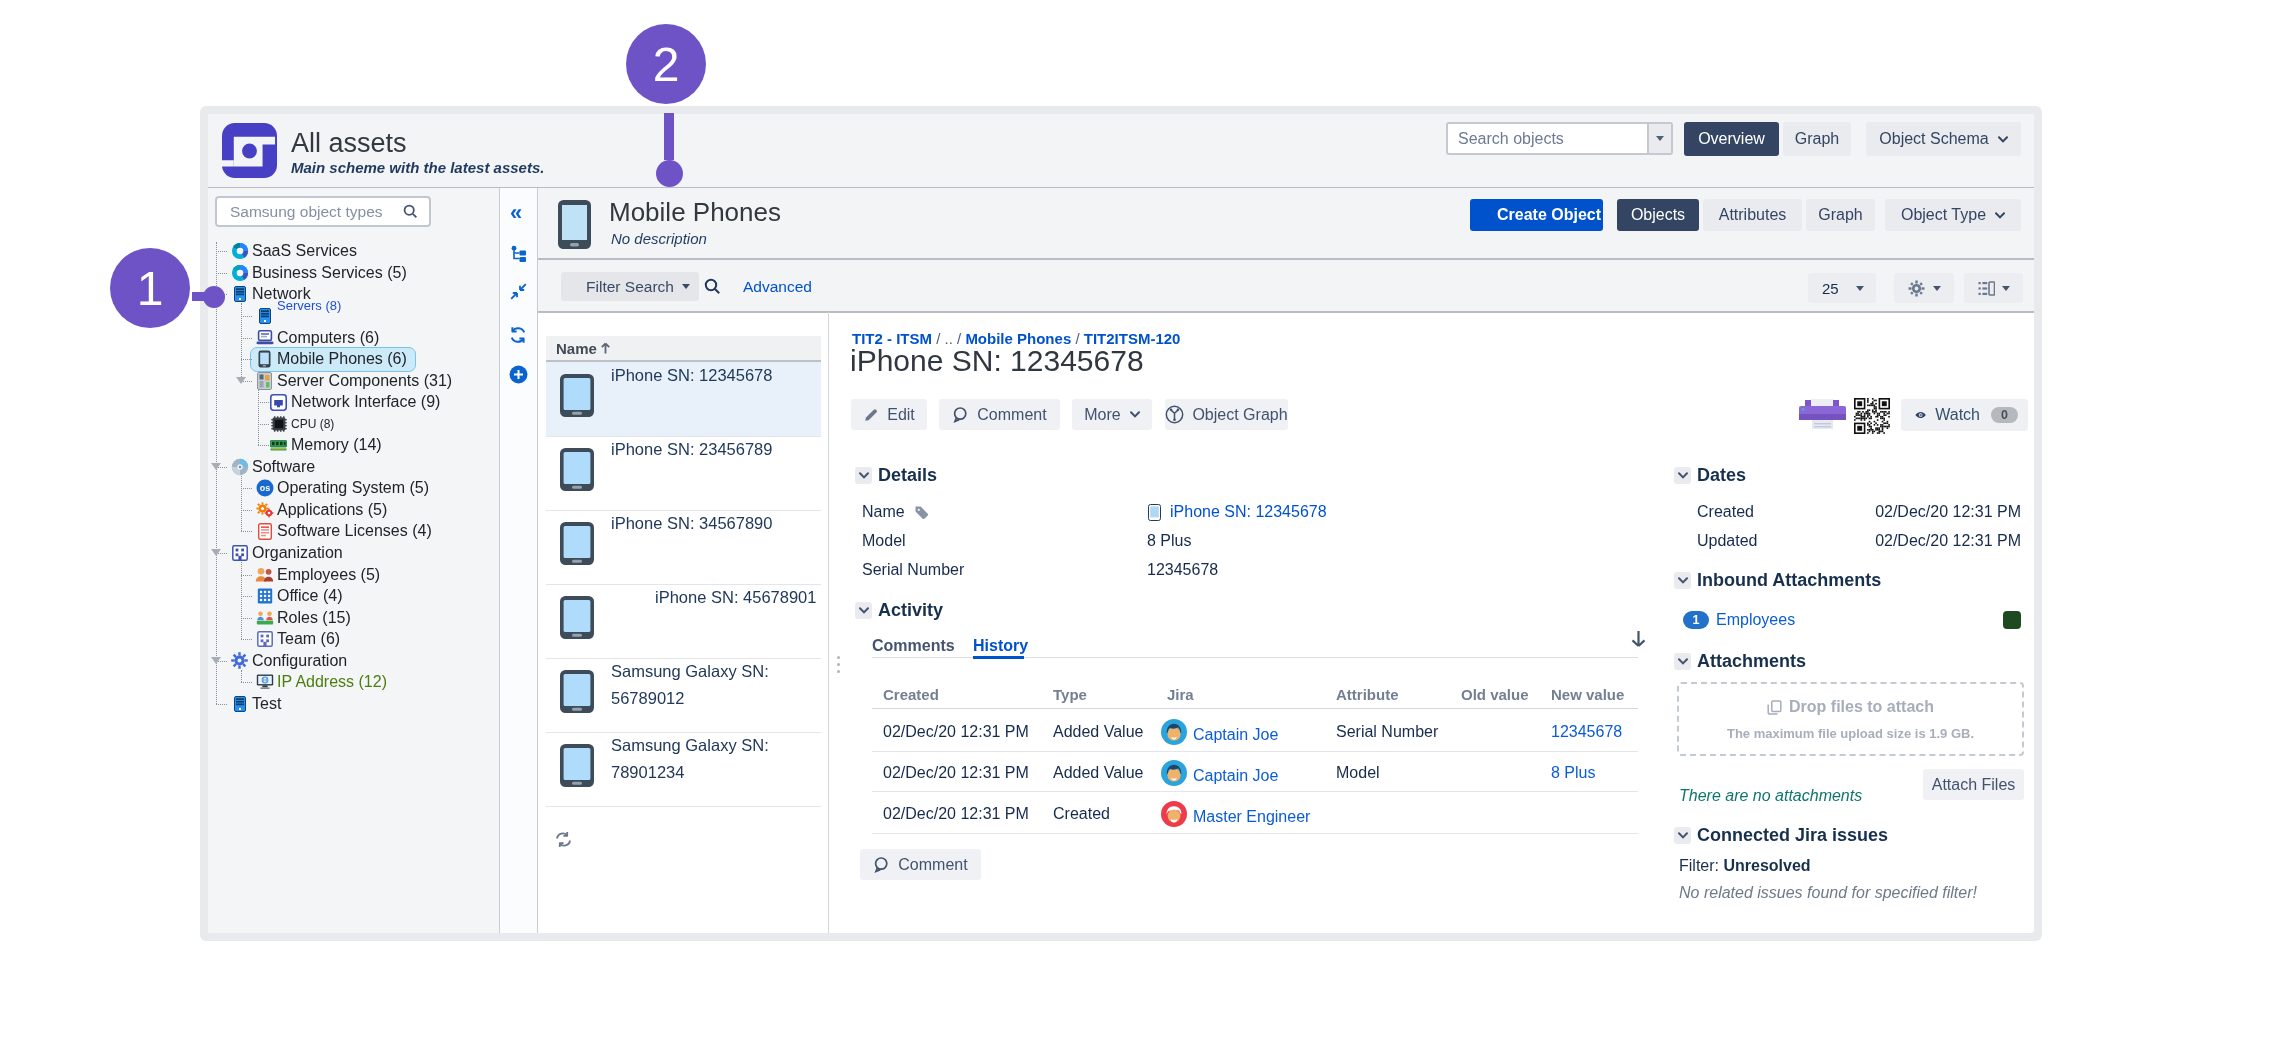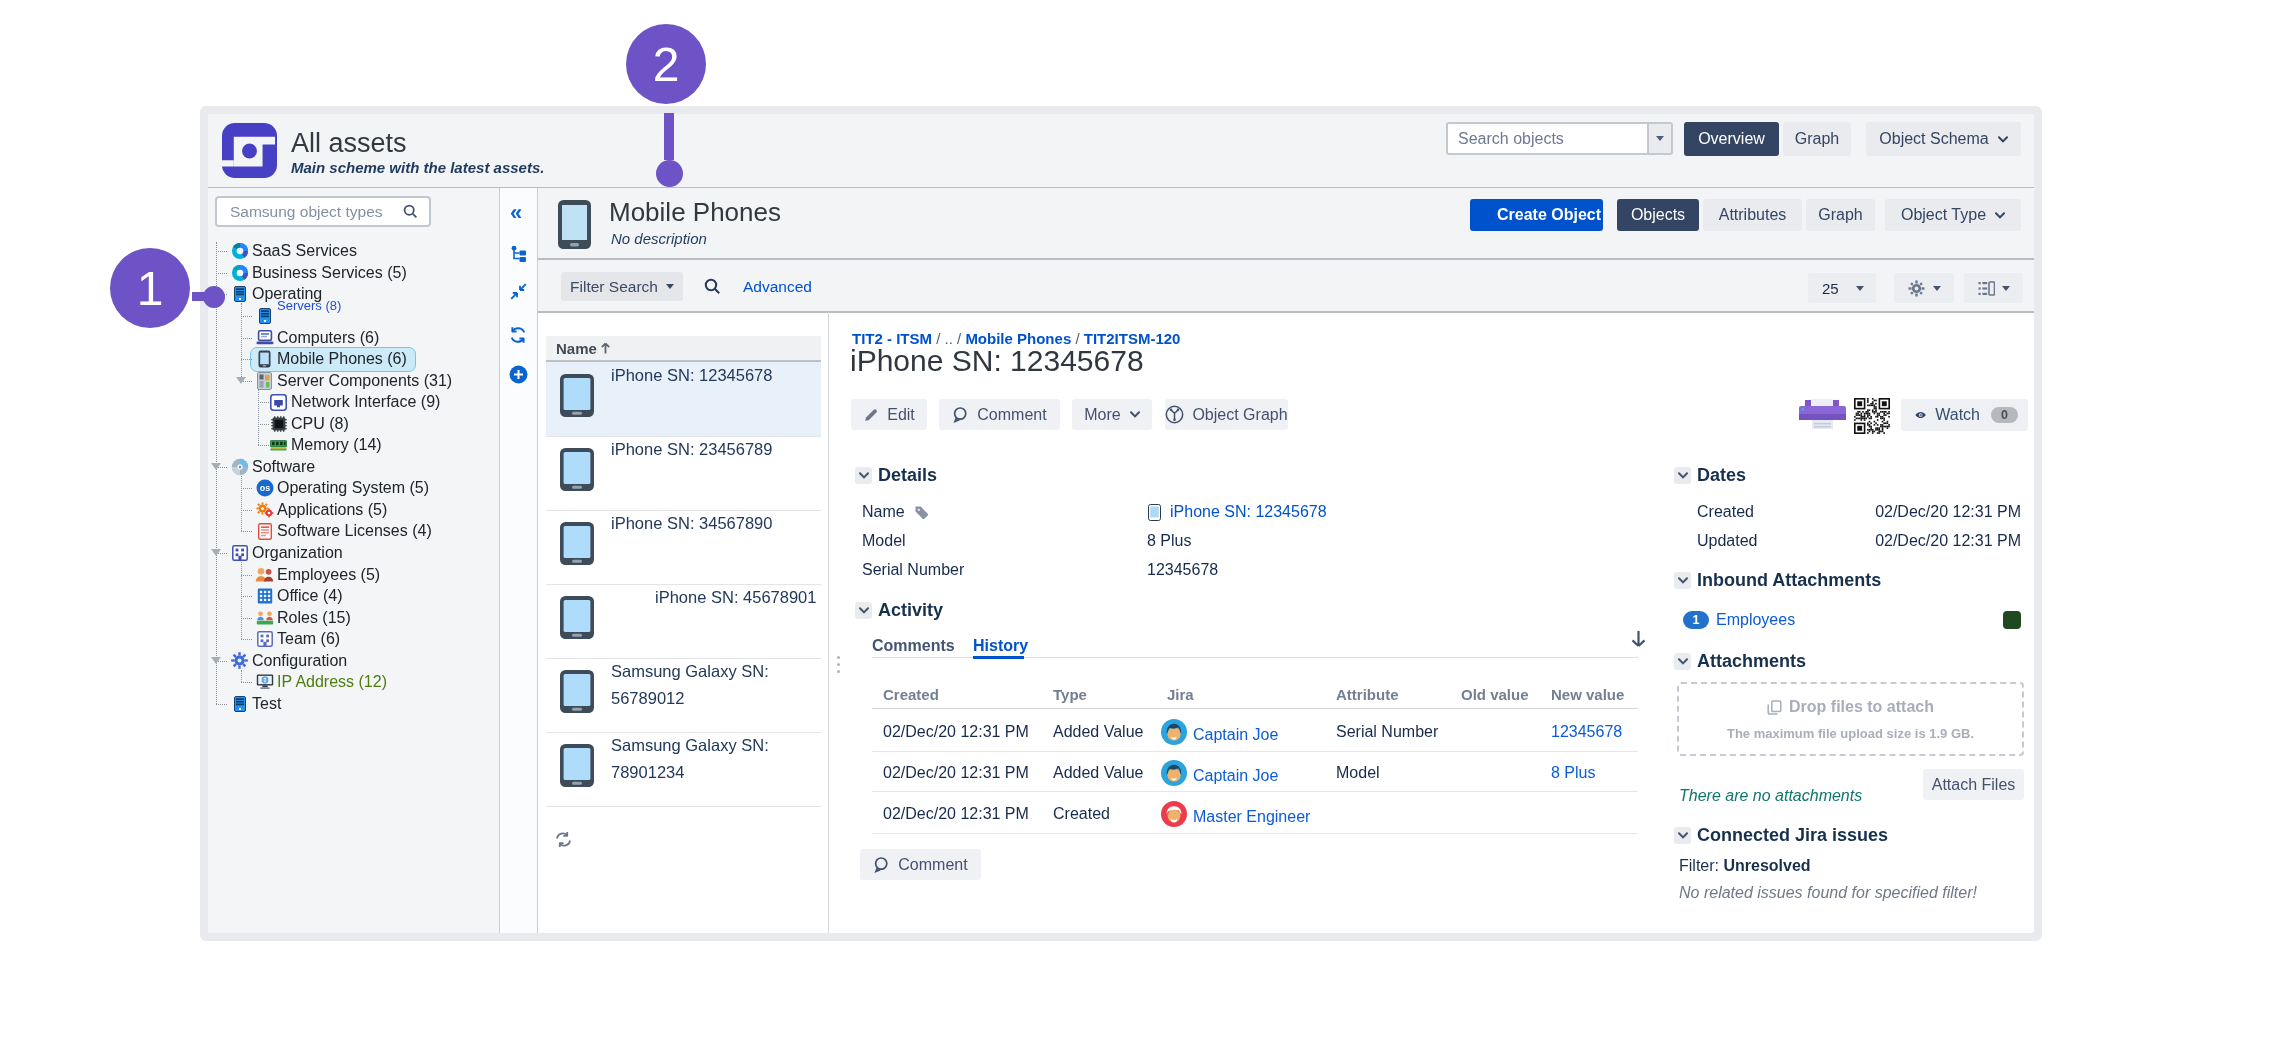--- a/index.html
+++ b/index.html
@@ -102,21 +102,21 @@
     <div class="abs" style="left:44px;top:147.85000000000002px;height:22px;display:flex;align-items:center;font-size:16px;color:#20242B;font-weight:400;white-space:nowrap;">Business Services (5)</div>
     <div class="abs" style="left:22px;top:171.40000000000003px;width:19px;height:18px;display:flex;align-items:center;justify-content:center;">
       <svg width="12" height="16" viewBox="0 0 12 16">
         <rect x="0.5" y="0.5" width="11" height="15" rx="1.5" fill="#2492F0" stroke="#14437A"></rect>
         <rect x="2" y="2.3" width="8" height="1.7" fill="#0D3C66"></rect>
         <rect x="2" y="4.9" width="8" height="1.7" fill="#0D3C66"></rect>
         <rect x="2" y="7.5" width="8" height="1.7" fill="#0D3C66"></rect>
         <rect x="5" y="12" width="2" height="2" fill="#fff"></rect>
       </svg>
     </div>
-    <div class="abs" style="left:44px;top:169.40000000000003px;height:22px;display:flex;align-items:center;font-size:16px;color:#20242B;font-weight:400;white-space:nowrap;">Operating</div>
+    <div class="abs" style="left:44px;top:169.40000000000003px;height:22px;display:flex;align-items:center;font-size:16px;color:#20242B;font-weight:400;white-space:nowrap;">Network</div>
     <div class="abs" style="left:47px;top:192.95000000000005px;width:19px;height:18px;display:flex;align-items:center;justify-content:center;">
       <svg width="12" height="16" viewBox="0 0 12 16">
         <rect x="0.5" y="0.5" width="11" height="15" rx="1.5" fill="#2492F0" stroke="#14437A"></rect>
         <rect x="2" y="2.3" width="8" height="1.7" fill="#0D3C66"></rect>
         <rect x="2" y="4.9" width="8" height="1.7" fill="#0D3C66"></rect>
         <rect x="2" y="7.5" width="8" height="1.7" fill="#0D3C66"></rect>
         <rect x="5" y="12" width="2" height="2" fill="#fff"></rect>
       </svg>
     </div>
     <div class="abs" style="left:69px;top:180px;height:22px;display:flex;align-items:center;font-size:13px;color:#1d4ed8;font-weight:400;white-space:nowrap;">Servers (8)</div>
@@ -171,21 +171,21 @@
           <rect x="0.2" y="12" width="2" height="1.4"></rect>
           <rect x="13.8" y="3" width="2" height="1.4"></rect>
           <rect x="13.8" y="6" width="2" height="1.4"></rect>
           <rect x="13.8" y="9" width="2" height="1.4"></rect>
           <rect x="13.8" y="12" width="2" height="1.4"></rect>
         </g>
         <rect x="1.6" y="1.6" width="12.8" height="12.8" rx="1.4" fill="#3A3F45"></rect>
         <rect x="3.8" y="3.8" width="8.4" height="8.4" fill="#111417"></rect>
       </svg>
     </div>
-    <div class="abs" style="left:83px;top:298.70000000000005px;height:22px;display:flex;align-items:center;font-size:16px;color:#20242B;font-weight:400;white-space:nowrap;">CPU (8)</div>
+    <div class="abs" style="left:83px;top:298.70000000000005px;height:22px;display:flex;align-items:center;font-size:12px;color:#20242B;font-weight:400;white-space:nowrap;">CPU (8)</div>
     <div class="abs" style="left:61px;top:322.25px;width:19px;height:18px;display:flex;align-items:center;justify-content:center;">
       <svg width="17" height="11" viewBox="0 0 17 11">
         <rect x="0.4" y="0.4" width="16.2" height="6.6" rx="0.8" fill="#2EA44F" stroke="#1B6B33" stroke-width="0.8"></rect>
         <rect x="2" y="1.8" width="2.6" height="3.4" fill="#14381E"></rect>
         <rect x="6" y="1.8" width="2.6" height="3.4" fill="#14381E"></rect>
         <rect x="10" y="1.8" width="2.6" height="3.4" fill="#14381E"></rect>
         <rect x="13.8" y="1.8" width="1.8" height="3.4" fill="#14381E"></rect>
         <rect x="0.4" y="8.2" width="16.2" height="2.4" rx="0.8" fill="#2EA44F"></rect>
         <rect x="1.4" y="8.2" width="14" height="1.1" fill="#D4AF37"></rect>
       </svg>
@@ -385,21 +385,21 @@
     </div>
     <div class="abs" style="left:1598px;top:85px;width:69px;height:32px;">
       <div class="btn" style="width:100%;height:100%;">Graph</div>
     </div>
     <div class="abs" style="left:1677px;top:85px;width:136px;height:32px;">
       <div class="btn" style="width:100%;height:100%;gap:9px;">Object Type <svg width="10" height="7" viewBox="0 0 10 7">
           <path d="M1 1.2 5 5.4 9 1.2" fill="none" stroke="#344563" stroke-width="2" stroke-linecap="round"></path>
         </svg></div>
     </div>
     <div class="abs" style="left:330px;top:146px;width:1496px;height:53px;background:#F3F4F6;border-bottom:2px solid #B9BCC2;box-sizing:border-box;"></div>
-    <div class="abs" style="left:353px;top:158px;width:122px;height:29px;background:#E4E6EA;border-radius:3px;display:flex;align-items:center;justify-content:center;gap:8px;font-size:15.5px;color:#3A4A63;">Filter Search <div class="caret" style="border-top-color:#3A4A63;"></div></div>
+    <div class="abs" style="left:353px;top:158px;width:122px;height:29px;background:#E4E6EA;border-radius:3px;display:flex;align-items:center;justify-content:center;gap:8px;font-size:15.5px;color:#3A4A63;padding-left:16px;">Filter Search <div class="caret" style="border-top-color:#3A4A63;"></div></div>
     <div class="abs" style="left:496px;top:164px;width:17px;height:17px;"><svg width="17" height="17" viewBox="0 0 17 17" fill="none" stroke="#253858" stroke-width="2">
         <circle cx="7" cy="7" r="5.2"></circle>
         <path d="m11 11 4.2 4.2"></path>
       </svg></div>
     <div class="abs" style="left:535px;top:162.0px;height:22px;display:flex;align-items:center;font-size:15.5px;color:#0052CC;font-weight:500;white-space:nowrap;">Advanced</div>
     <div class="abs" style="left:1600px;top:159px;width:68px;height:30px;background:#ECEDF0;border-radius:3px;display:flex;align-items:center;justify-content:space-between;padding:0 12px 0 14px;box-sizing:border-box;font-size:15px;color:#172B4D;">25 <div class="caret"></div></div>
     <div class="abs" style="left:1686px;top:159px;width:60px;height:30px;background:#ECEDF0;border-radius:3px;display:flex;align-items:center;justify-content:center;gap:8px;">
       <svg width="17" height="17" viewBox="0 0 17 17">
         <g fill="#6B778C">
           <rect x="7.3" y="0.5" width="2.4" height="3"></rect>

